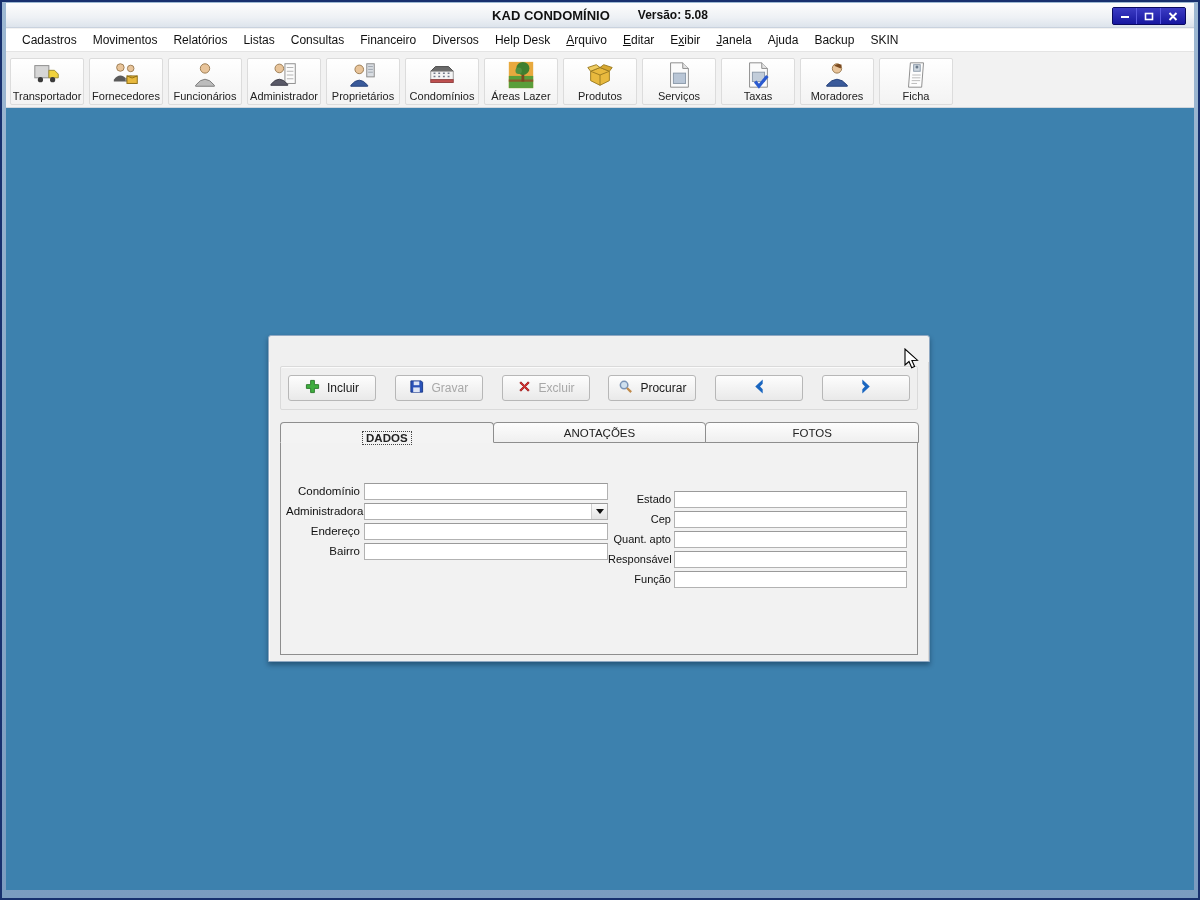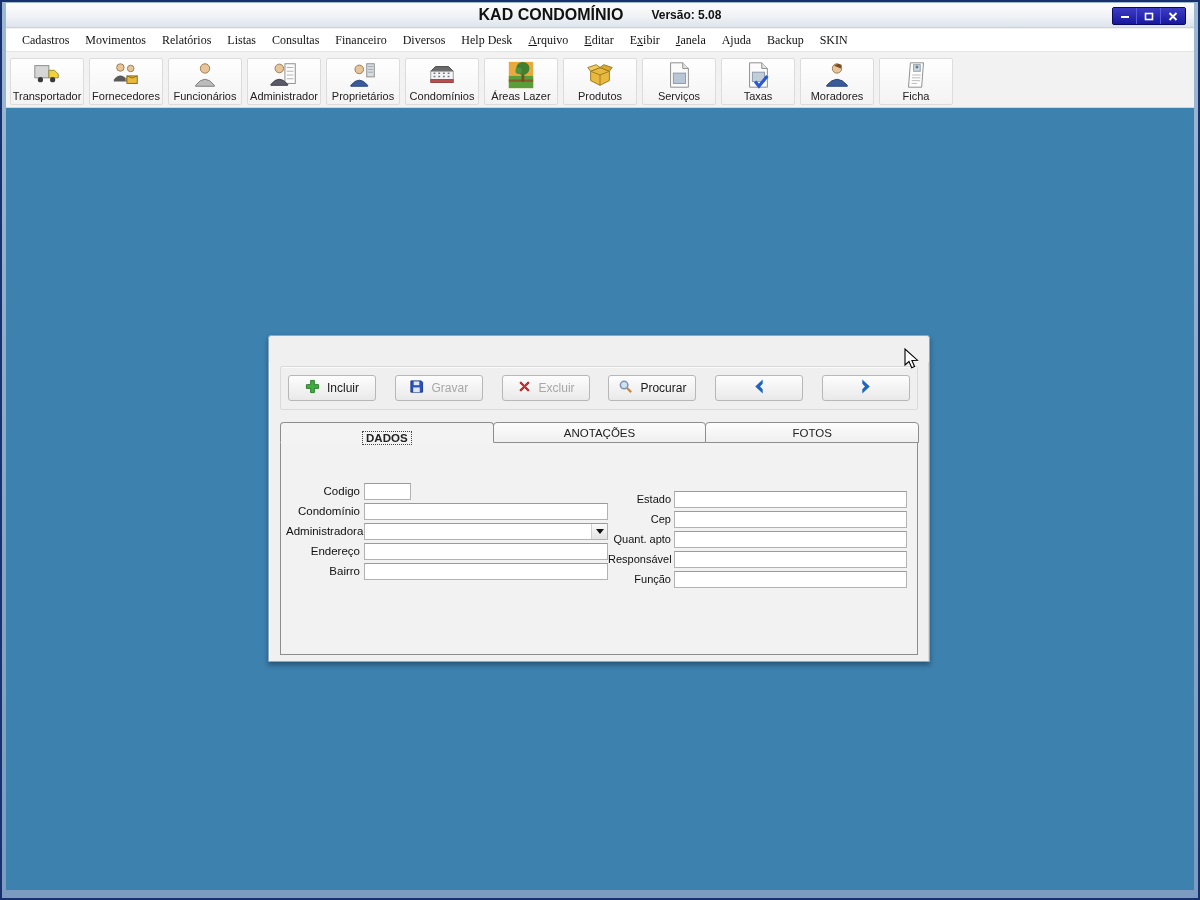--- a/index.html
+++ b/index.html
@@ -9,34 +9,34 @@
   
   .frame { position:absolute; inset:0; background:#18306e; }
   .frame-inner { position:absolute; left:2px; top:2px; right:2px; bottom:2px;
     background:linear-gradient(180deg,#9db8d2,#7b9cc0); }
   .stack { position:absolute; left:4px; top:1px; right:4px; bottom:8px; background:#f2f2f2; }
 
   
   .titlebar { position:absolute; left:0; right:0; top:0; height:25px;
     background:linear-gradient(180deg,#fdfdfd 0%,#eef1f5 60%,#dde4ec 100%);
     border-bottom:1px solid #c9d2de; display:flex; align-items:center; justify-content:center; }
-  .titlebar .ttl { font-size:16px; font-weight:bold; color:#111; }
+  .titlebar .ttl { font-size:13px; font-weight:bold; color:#111; }
   .titlebar .ver { font-size:12px; font-weight:bold; color:#111; margin-left:28px; }
   .winbtns { position:absolute; right:8px; top:4px; display:flex; background:#0d0d7e;
     border:1px solid #0a0a60; border-radius:2px; }
   .winbtn { width:24px; height:16px; display:flex; align-items:center; justify-content:center;
     background:linear-gradient(180deg,#3c3cc4,#1717a0); border-right:1px solid #5a5ae0; cursor:default; }
   .winbtn:last-child { border-right:none; }
   .winbtn svg { display:block; }
   .winbtns.mini .winbtn { width:22px; height:13px; }
 
   
   .menubar { position:absolute; left:0; right:0; top:26px; height:23px; background:#fff;
     display:flex; align-items:center; padding-left:8px; border-bottom:1px solid #e4e4e4; }
-  .menu-item { font-size:12px; color:#111; padding:3px 8px; white-space:pre;font-family:Liberation Serif, serif; }
+  .menu-item { font-size:12px; color:#111; padding:3px 8px; white-space:pre; }
   .menu-item .u { text-decoration:underline; }
 
   
   .toolbar { position:absolute; left:0; right:0; top:49px; height:56px; background:#f2f2f2;
     border-bottom:1px solid #cfd6dd; display:flex; align-items:flex-end; gap:5px; padding:0 0 2px 4px; }
   .tb { width:74px; height:47px; background:linear-gradient(180deg,#ffffff,#f3f3f3);
     border:1px solid #dcdcdc; border-radius:2px; display:flex; flex-direction:column;
     align-items:center; justify-content:flex-end; padding-bottom:1px; cursor:default; }
   .tb-icon { height:31px; display:flex; align-items:center; justify-content:center; }
   .tb-icon svg { width:30px; height:30px; }
@@ -346,24 +346,20 @@
       <div class="tab">
           <span class="tab-lb">FOTOS</span>
         </div>
     </div>
 
     <div class="tab-panel">
       <div class="form">
 
         <div class="fcol-l">
           <div class="frow">
-            <label>Codigo</label>
-            <input class="small" value="" style="">
-          </div>
-          <div class="frow">
             <label>Condomínio</label>
             <input value="" style="">
           </div>
           <div class="frow">
             <label>Administradora</label>
             <div class="combo">
               <input value="" style="">
               <div class="combo-btn">
                 <span class="tri-down"></span>
               </div>

